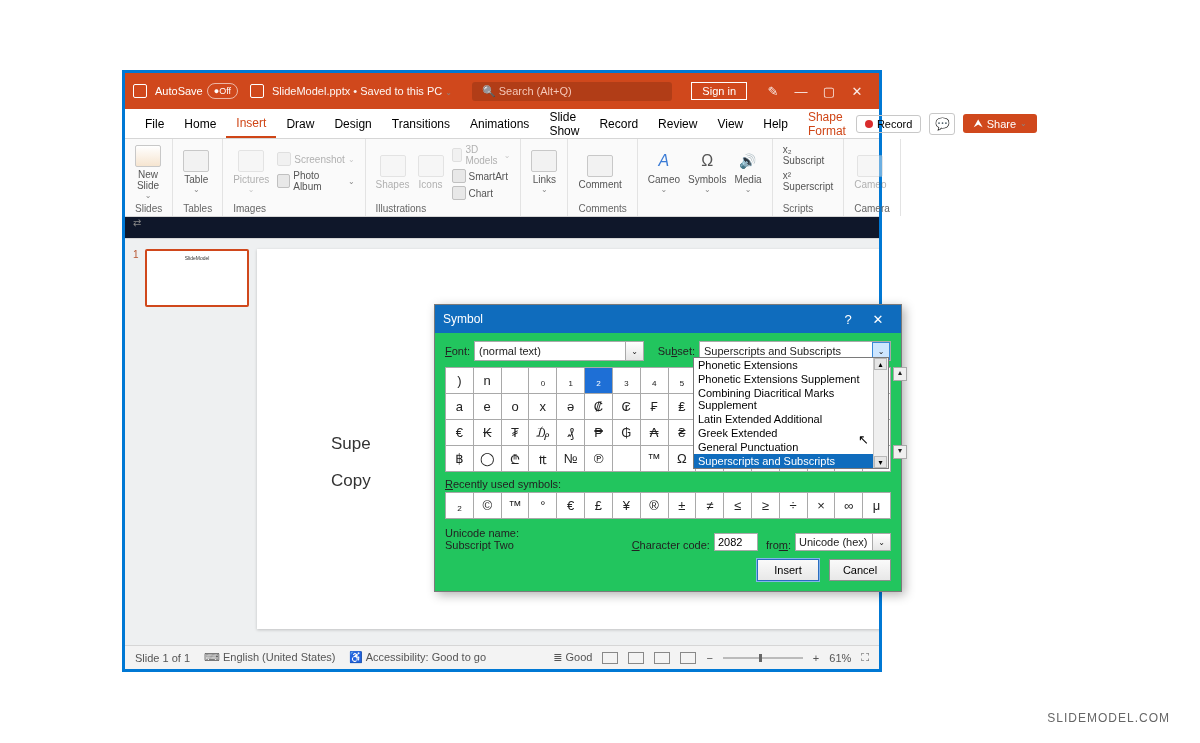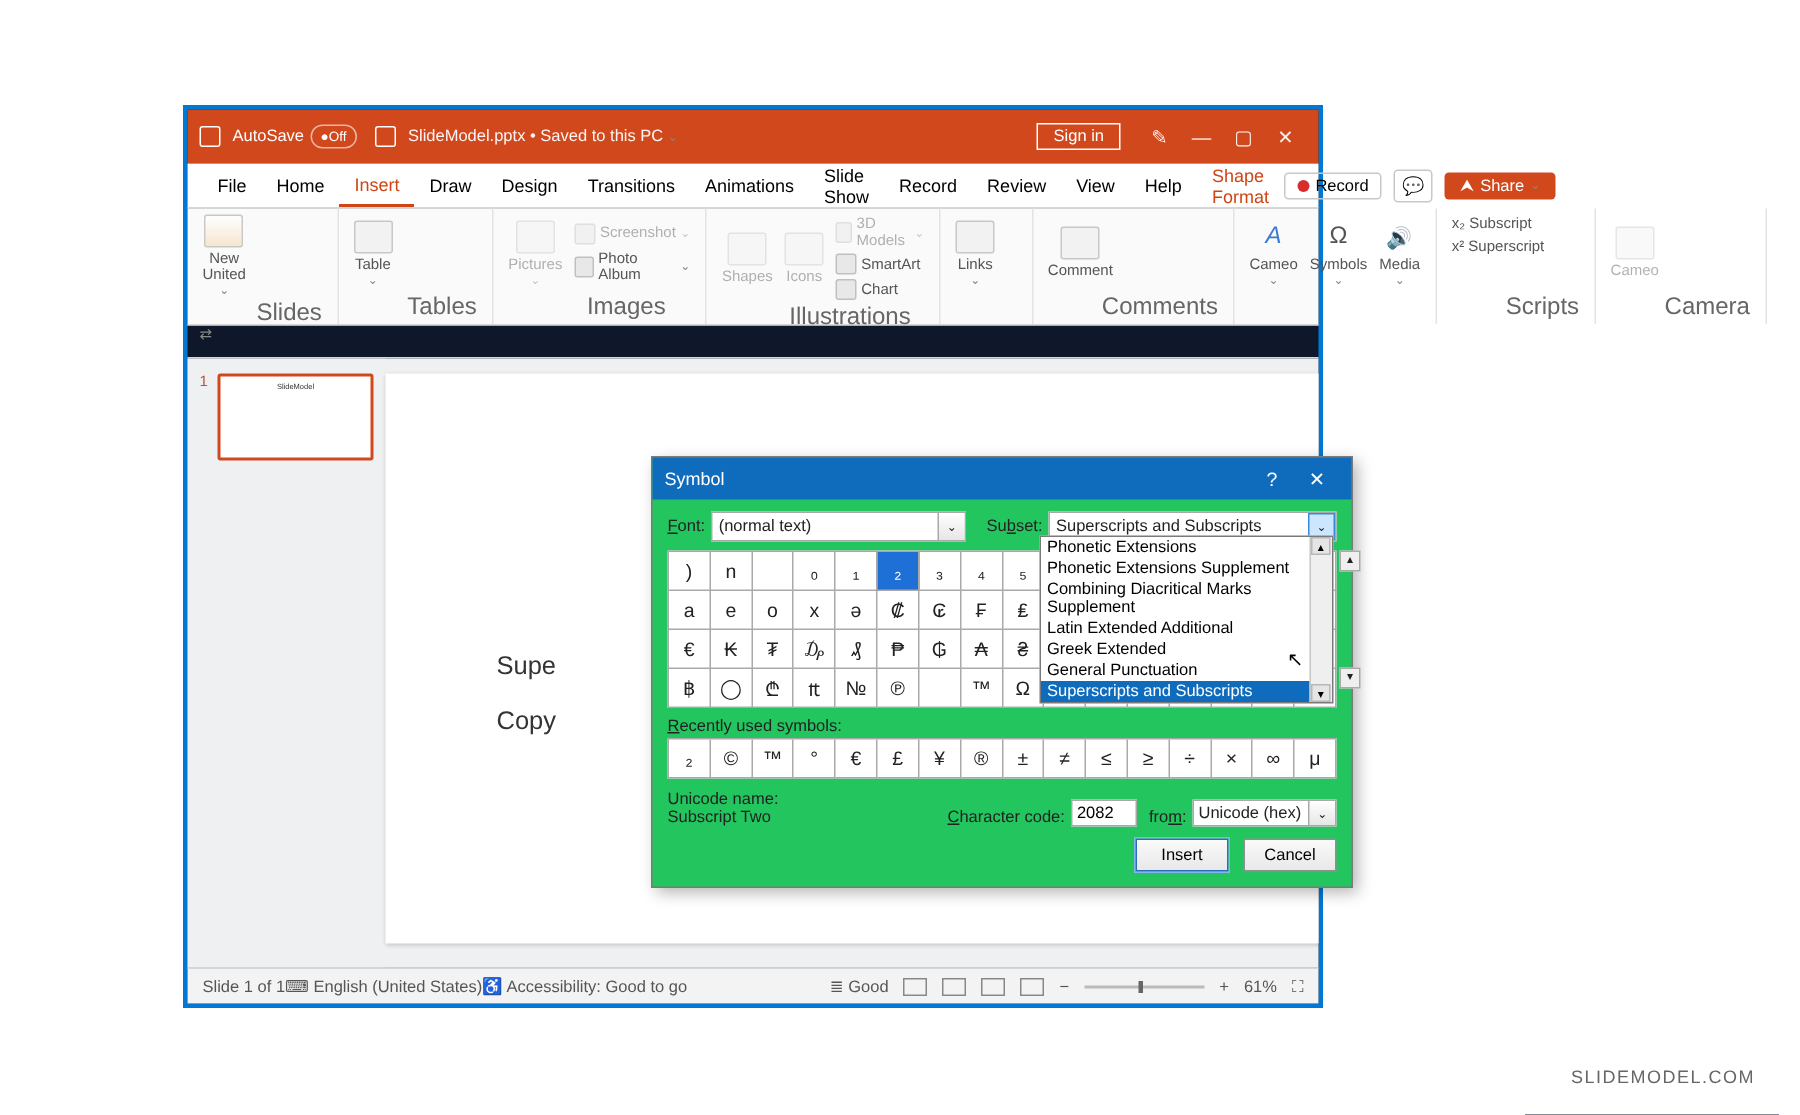--- a/index.html
+++ b/index.html
@@ -19,41 +19,41 @@
 .ribbon-tab.active { color: #cf4516; border-bottom: 2px solid #cf4516; }
 .ribbon-tab.shape { color: #cf4516; }
 .ribbon-right { margin-left: auto; display: flex; gap: 8px; align-items: center; }
 .record-btn { border: 1px solid #c8c8c8; border-radius: 3px; padding: 2px 8px; font-size: 11px; display: flex; align-items: center; gap: 4px; }
 .red-dot { width: 8px; height: 8px; background: #d92c2c; border-radius: 50%; }
 .comment-btn { border: 1px solid #c8c8c8; border-radius: 3px; width: 26px; height: 22px; display: flex; align-items: center; justify-content: center; }
 .share-btn { background: #d0481c; color: #fff; border-radius: 3px; padding: 3px 10px; font-size: 11px; display: flex; align-items: center; gap: 4px; }
 .ribbon-body { height: 78px; background: #fafafa; border-bottom: 1px solid #d6d6d6; display: flex; font-size: 10px; color: #4a4a4a; }
 .ribbon-group { border-right: 1px solid #e3e3e3; padding: 4px 10px 2px; display: flex; flex-direction: column; }
 .group-content { flex: 1; display: flex; gap: 8px; align-items: center; }
-.group-label { text-align: center; font-size: 16px; color: #666; padding-top: 2px; margin-left: 36px; }
+.group-label { text-align: left; font-size: 10px; color: #666; padding-top: 2px; }
 .big-btn { display: flex; flex-direction: column; align-items: center; justify-content: center; color: #555; }
 .big-btn.disabled { opacity: .45; }
 .ribbon-icon { width: 26px; height: 22px; background: #f2f2f2; border: 1px solid #c8c8c8; border-radius: 2px; margin-bottom: 2px; }
 .small-item { display: flex; align-items: center; gap: 3px; font-size: 10px; color: #555; padding: 1px 0; }
 .small-item.disabled { opacity: .45; }
 .si { width: 14px; height: 14px; background: #e8e8e8; border: 1px solid #c0c0c0; border-radius: 2px; }
 .chev { font-size: 8px; color: #888; }
 .qat { height: 22px; border-bottom: 1px solid #d6d6d6; padding-left: 8px; color: #888; font-size: 10px; }
 .editor { flex: 1; display: flex; background: #eef0f1; position: relative; overflow: hidden; }
 .thumbs { width: 150px; background: #eef0f1; padding: 10px 8px; }
 .thumb-num { font-size: 10px; color: #b85631; position: absolute; }
 .thumb { margin-left: 12px; width: 104px; height: 58px; background: #fff; border: 2px solid #d0481c; border-radius: 2px; padding: 4px; font-size: 4px; color: #777; }
 .thumb-title { text-align: center; font-size: 5px; color: #333; }
 .canvas-wrap { flex: 1; display: flex; align-items: flex-start; justify-content: center; padding-top: 0; }
 .canvas { width: 680px; height: 380px; background: #fff; box-shadow: 0 1px 3px rgba(0,0,0,.2); margin-top: 10px; position: relative; padding: 40px 60px; font-size: 17px; color: #333; }
 .canvas-upper-text { position: absolute; left: 74px; top: 185px; }
 .canvas-lower-text { position: absolute; left: 74px; top: 222px; }
 .sel-box { position: absolute; right: -80px; top: 160px; width: 60px; height: 88px; border: 1px dashed #aaa; }
 .sel-handle { position: absolute; width: 8px; height: 8px; border: 1px solid #888; border-radius: 50%; background: #fff; }
-.statusbar { height: 24px; background: #f3f3f3; border-top: 1px solid #d6d6d6; display: flex; align-items: center; font-size: 11px; color: #555; padding: 0 10px; gap: 0; }
+.statusbar { height: 24px; background: #f3f3f3; border-top: 1px solid #d6d6d6; display: flex; align-items: center; font-size: 11px; color: #555; padding: 0 10px; gap: 14px; }
 .status-right { margin-left: auto; display: flex; align-items: center; gap: 10px; }
 .view-icon { width: 16px; height: 12px; border: 1px solid #888; }
 .zoom-slider { width: 80px; height: 2px; background: #bbb; position: relative; }
 .zoom-thumb { position: absolute; left: 45%; top: -3px; width: 3px; height: 8px; background: #666; }
 
 
 .dialog { position: absolute; left: 434px; top: 304px; width: 468px; background: #22c55e; border: 1px solid #7a7a7a; box-shadow: 3px 3px 10px rgba(0,0,0,.3); z-index: 50; }
 .dlg-title { height: 28px; background: #0f6cbd; color: #fff; display: flex; align-items: center; padding: 0 8px; font-size: 12px; }
 .dlg-title-spacer { flex: 1; }
 .dlg-tc { width: 30px; text-align: center; font-size: 13px; }
@@ -90,20 +90,21 @@
 <div class="outer-frame">
 
   <div class="titlebar">
     <span class="title-icon"></span>
     <span>AutoSave</span>
     <span class="autosave-toggle">● <span>Off</span></span>
     <span class="save-icon"></span>
     <span class="title-text">
       <span>SlideModel.pptx</span> • <span>Saved to this PC</span> <span class="chev">⌄</span>
     </span>
+    <div class="search-box">🔍 <span>Search (Alt+Q)</span></div>
     <div class="title-spacer"></div>
     <span class="signin-btn">Sign in</span>
     <span class="title-win">✎</span>
     <span class="title-win">—</span>
     <span class="title-win">▢</span>
     <span class="title-win">✕</span>
   </div>
 
   <div class="ribbon-tabs">
     <div class="ribbon-tab">File</div>
@@ -128,21 +129,21 @@
       <div class="share-btn">⮝ <span>Share</span> <span class="chev">⌄</span></div>
     </div>
   </div>
 
   <div class="ribbon-body">
     <div class="ribbon-group">
       <div class="group-content">
         <div class="big-btn">
             <div class="ribbon-icon" style="background:linear-gradient(#fff,#f6e5d0);"></div>
             <span style="white-space:pre-line;text-align:center">New
-United</span>
+Slide</span>
             <span class="chev">⌄</span>
           </div>
       </div>
       <div class="group-label">Slides</div>
     </div>
     <div class="ribbon-group">
       <div class="group-content">
         <div class="big-btn">
             <div class="ribbon-icon"></div>
             <span>Table</span>

